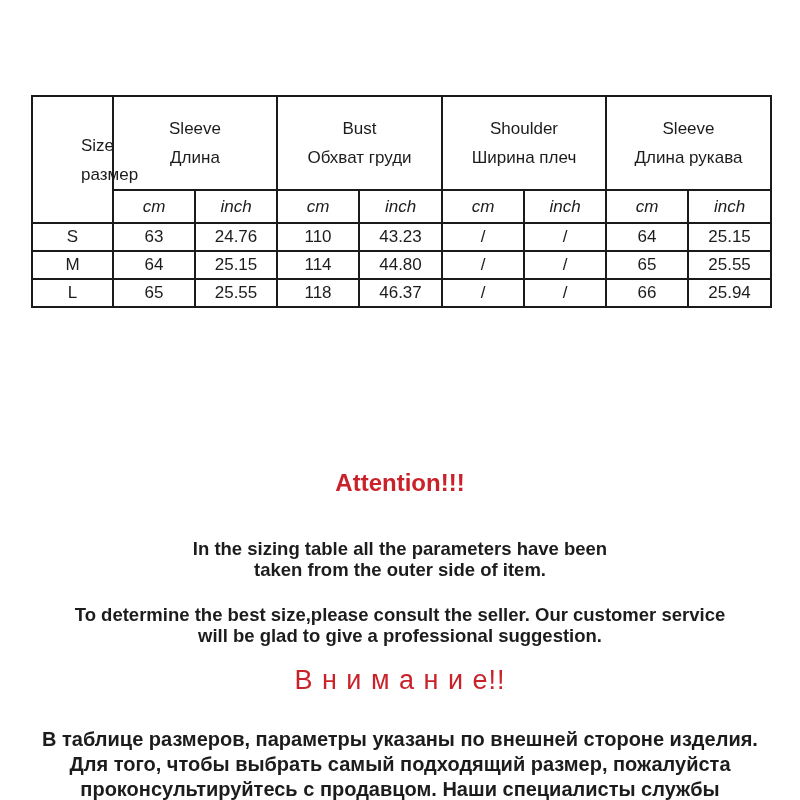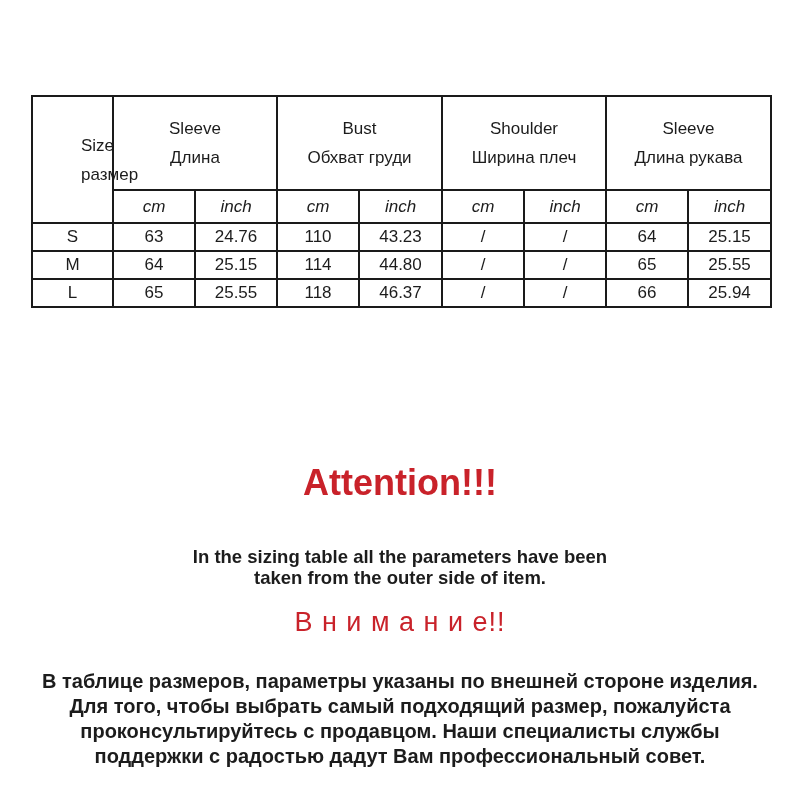--- a/index.html
+++ b/index.html
@@ -42,27 +42,27 @@
   
   .notes {
     position: absolute;
     left: 0;
     top: 448px;
     width: 800px;
     text-align: center;
     white-space: pre-line;
   }
   .attention {
-    font-size: 36px;
+    font-size: 24px;
     line-height: 34px;
     font-weight: 700;
     color: var(--accent_red, #c9222a);
   }
   .en-para {
-    margin-top: 28px;
+    margin-top: 20px;
     font-size: 18.5px;
     line-height: 21px;
     font-weight: 700;
     color: var(--text, #1c1c1c);
   }
   .en-para + .en-para { margin-top: 6px; }
   .vnimanie {
     font-size: 27px;
     line-height: 32px;
     font-weight: 400;
@@ -160,20 +160,22 @@
       <td>66</td>
       <td>25.94</td>
     </tr>
   </tbody>
     </table>
 
   <div class="notes">
     <div class="attention">Attention!!!</div>
     <div class="en-para">In the sizing table all the parameters have been
 taken from the outer side of item.</div>
+    <div class="en-para">To determine the best size,please consult the seller. Our customer service
+will be glad to give a professional suggestion.</div>
     <div class="vnimanie">В н и м а н и е!!</div>
     <div class="ru-para">В таблице размеров, параметры указаны по внешней стороне изделия.
 Для того, чтобы выбрать самый подходящий размер, пожалуйста
 проконсультируйтесь с продавцом. Наши специалисты службы
 поддержки с радостью дадут Вам профессиональный совет.</div>
   </div>
 
 </div>
 
 </body></html>

